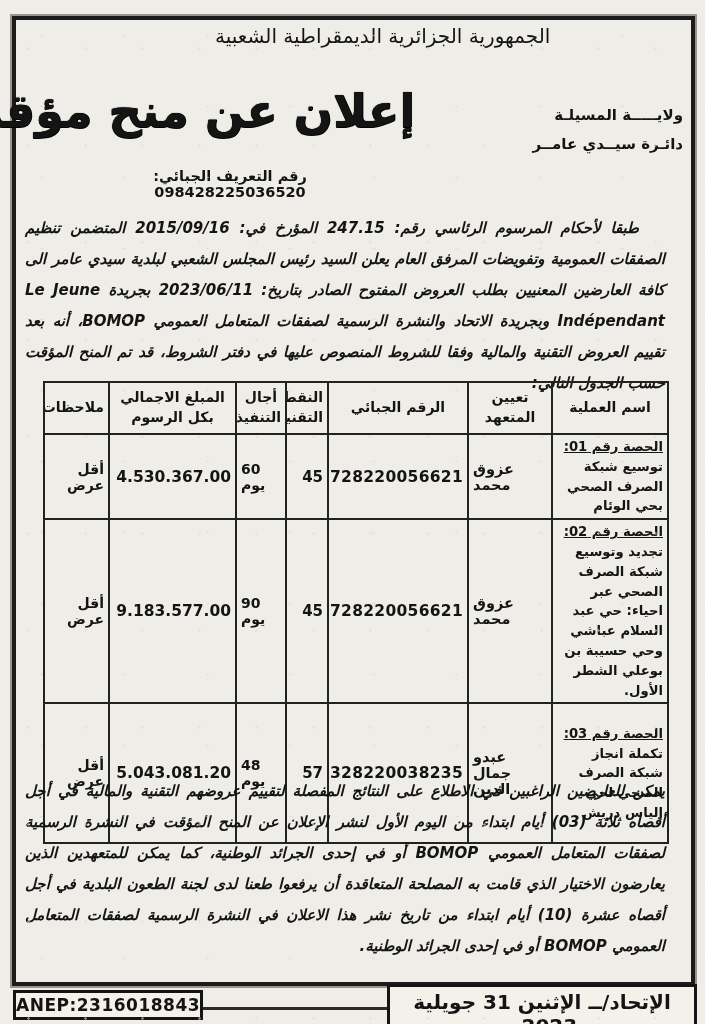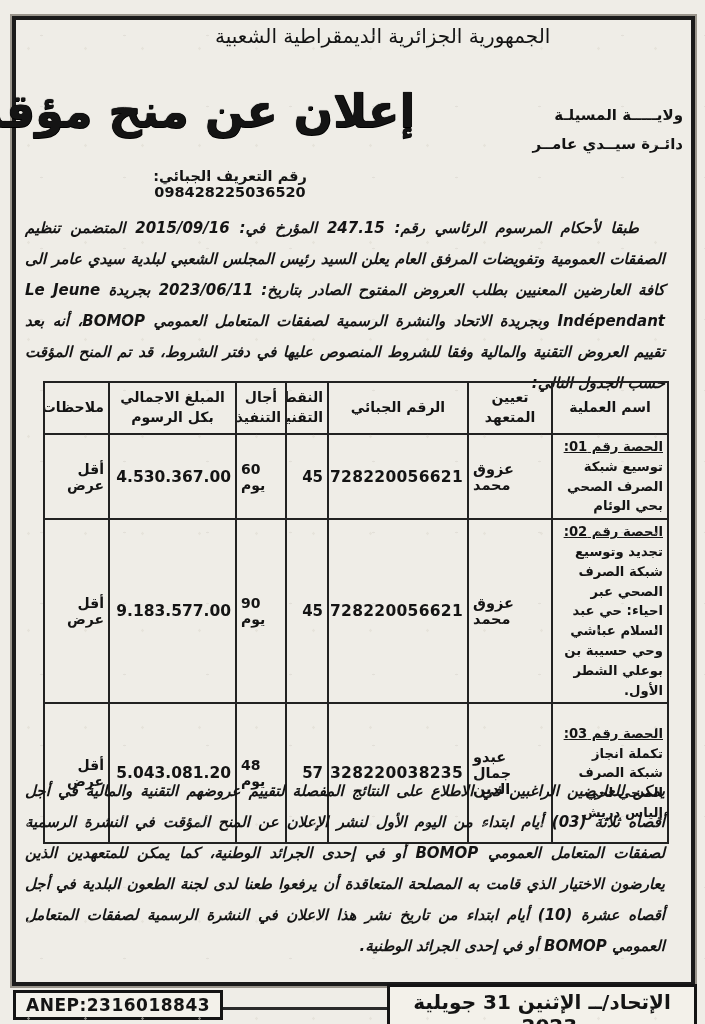--- a/index.html
+++ b/index.html
@@ -63,21 +63,21 @@
   td.c-amount{font-size:15.5px;text-align:center;white-space:nowrap;}
   td.c-note{font-size:14px;text-align:right;}
   tr.h-head{height:52px;}
   tr.h-r1{height:76px;}
   tr.h-r2{height:142px;}
   tr.h-r3{height:140px;}
   .lot{text-decoration:underline;}
   .lot::after{content:" ";}
   .footer-box{
     position:absolute;border:3px solid #141414;background:#f3f1ea;
-    font-weight:bold;padding:2px 10px;
+    font-weight:bold;padding:2px 0;
   }
   .anep{left:13px;top:990px;font-size:17px;direction:ltr;letter-spacing:.5px;}
   .edition{right:8px;top:984px;width:288px;font-size:20px;text-align:center;padding:3px 8px;}
   .bottom-rule{
     position:absolute;left:170px;right:300px;top:1007px;height:3px;background:#2a2a2a;
   }
 </style>
 </head>
 <body>
 

